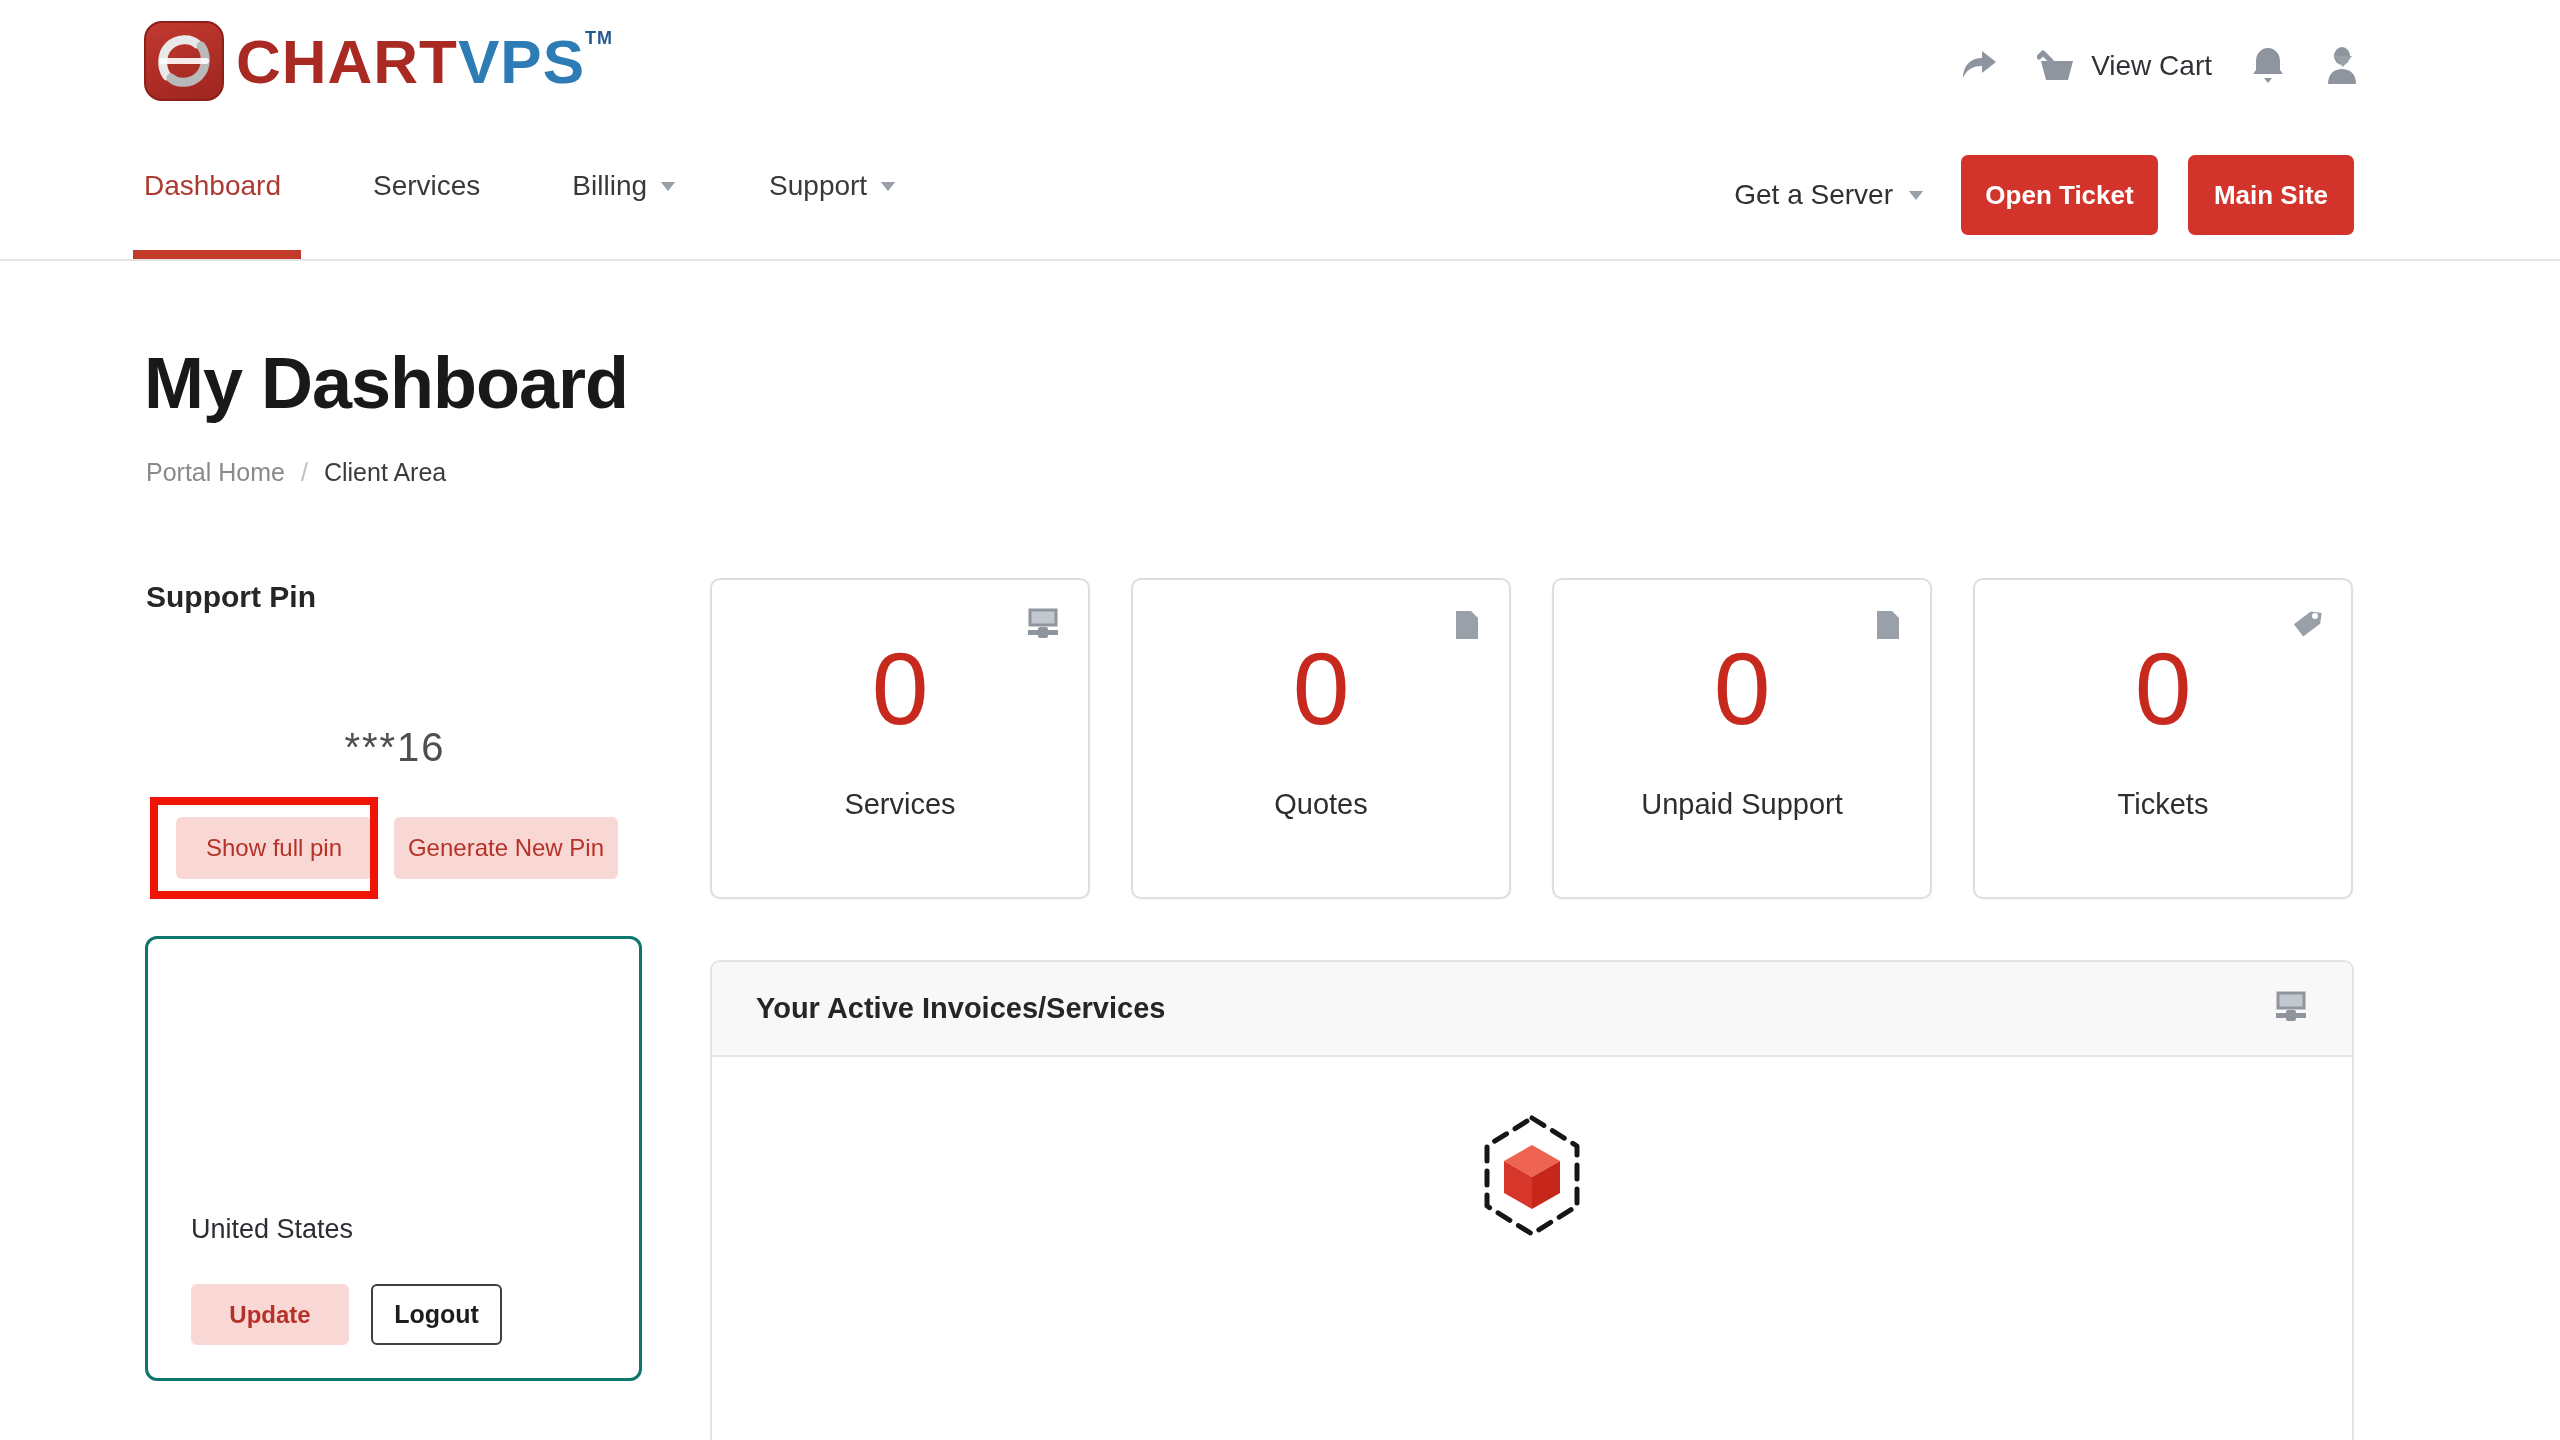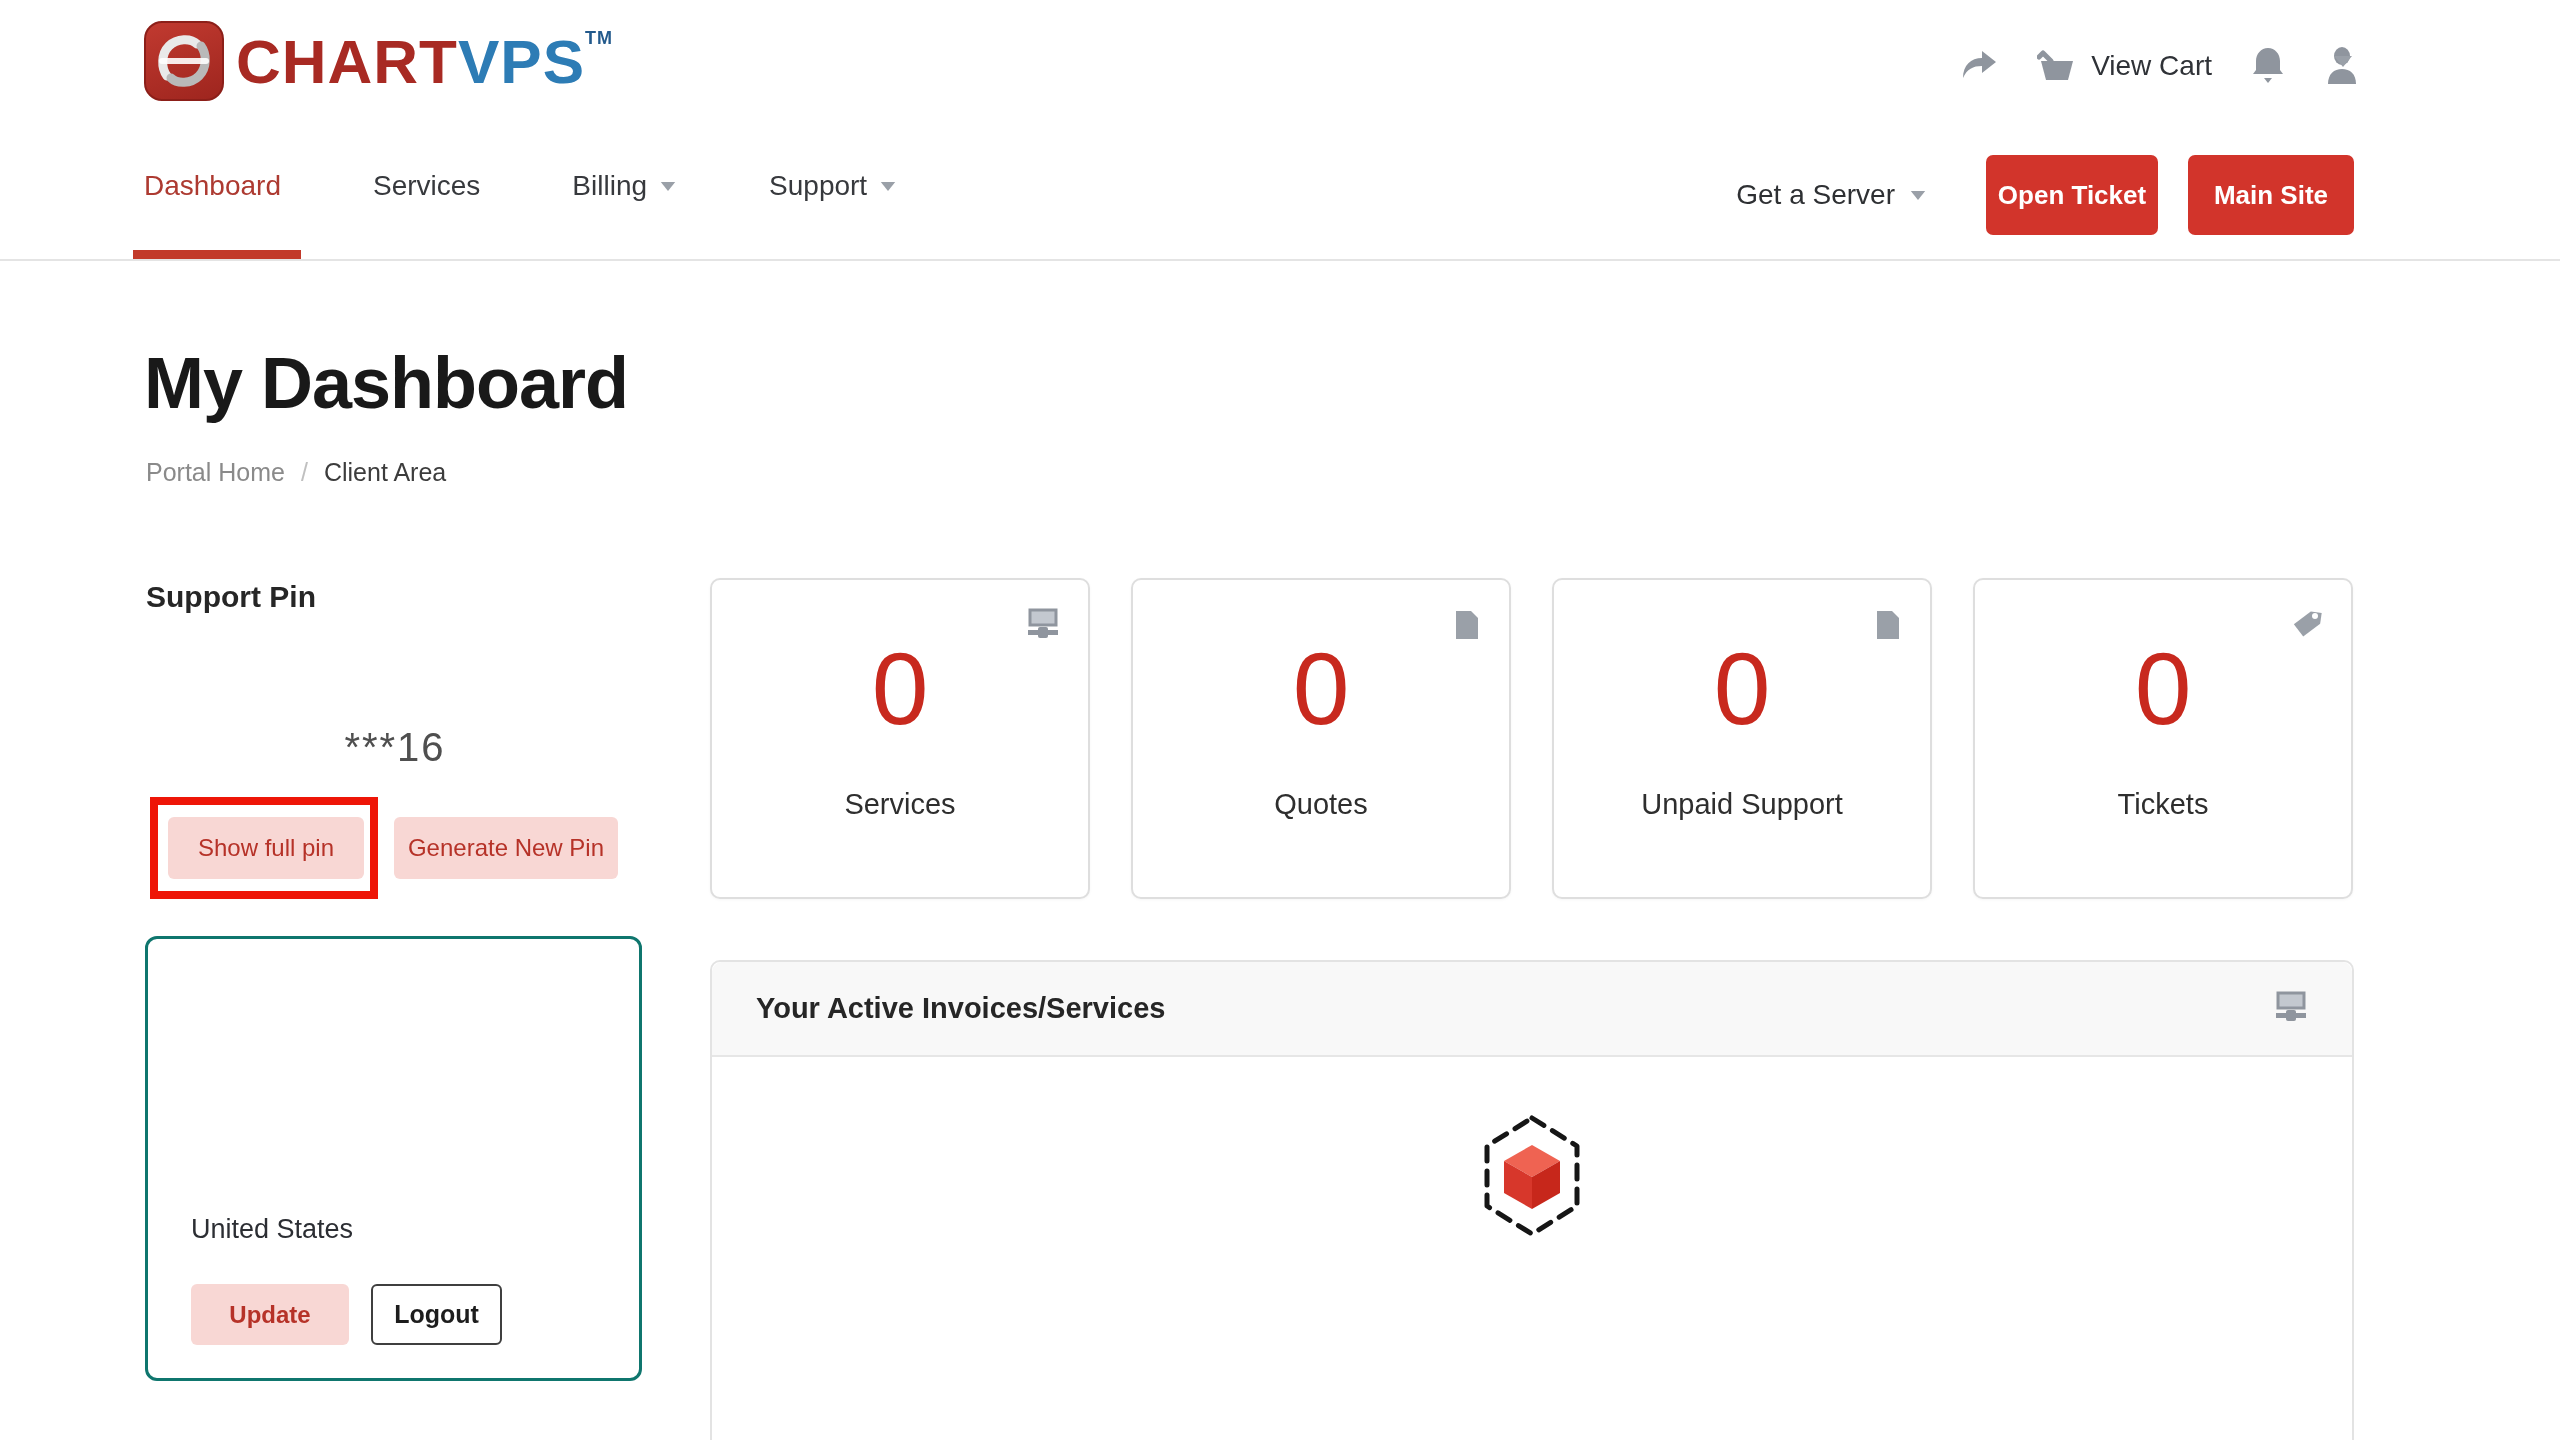--- a/index.html
+++ b/index.html
@@ -25,37 +25,37 @@
   .top-caret { position:absolute; right:208px; top:56px; cursor:pointer; }
 
   .mainnav { position:absolute; left:144px; top:170px; display:flex; gap:92px; align-items:center; }
   .nav-item { font-size:28px; color:#37393d; display:flex; align-items:center; gap:12px; cursor:pointer; }
   .nav-item.active { color:#ad3a31; }
   .nav-underline { position:absolute; left:133px; top:250px; width:168px; height:9px; background:#c23a2a; }
 
   .nav-right { position:absolute; right:206px; top:155px; display:flex; align-items:center; gap:36px; }
   .getserver { font-size:28px; color:#2e3033; display:flex; align-items:center; gap:14px; cursor:pointer;margin-left:44px; }
   .btn-red { background:#d2342b; color:#fff; font-weight:bold; font-size:26px; border:none; border-radius:7px; height:80px; display:flex; align-items:center; justify-content:center; cursor:pointer; }
-  .btn-open { width:172px;margin-left:23px; }
+  .btn-open { width:197px; }
   .btn-main { width:166px; margin-left:-6px; }
 
   
   .page-title { position:absolute; left:144px; top:342px; font-size:72px; font-weight:bold; color:#191919; letter-spacing:-1px; }
   .breadcrumb { position:absolute; left:146px; top:458px; font-size:25px; display:flex; gap:16px; align-items:center; }
   .bc-home { color:#8a8a8a; cursor:pointer; }
   .bc-sep { color:#c0c0c0; }
   .bc-cur { color:#3c3c3c; }
 
   
   .supportpin-h { position:absolute; left:146px; top:580px; font-size:30px; font-weight:bold; color:#262626; }
   .pin-masked { position:absolute; left:145px; top:725px; width:500px; text-align:center; font-size:40px; color:#4f4f4f; letter-spacing:2px; }
 
   .annotation-box { position:absolute; left:150px; top:797px; width:228px; height:102px; border:8px solid #ee1507; background:transparent; pointer-events:none; }
   .btn-pink { background:#f8d7d4; color:#b63228; font-size:24px; border:none; border-radius:6px; height:62px; display:flex; align-items:center; justify-content:center; cursor:pointer; }
-  .btn-showpin { position:absolute; left:168px; top:817px; width:196px; }
+  .btn-showpin { position:absolute; left:176px; top:817px; width:196px; }
   .btn-genpin  { position:absolute; left:394px; top:817px; width:224px; }
 
   .profile-card { position:absolute; left:145px; top:936px; width:497px; height:445px; background:#fff; border:3px solid #0f766e; border-radius:12px; }
   .pc-country { position:absolute; left:43px; top:275px; font-size:27px; color:#2c2e33; }
   .pc-btnrow { position:absolute; left:43px; top:345px; display:flex; gap:22px; }
   .btn-update { width:158px; height:61px; font-weight:bold; }
   .btn-logout { width:131px; height:61px; background:#fff; border:2px solid #3f3f3f; border-radius:6px; color:#1d1d1d; font-weight:bold; font-size:25px; display:flex; align-items:center; justify-content:center; cursor:pointer; }
 
   
   .stat-card { position:absolute; top:578px; width:380px; height:321px; background:#fff; border:2px solid #dedede; border-radius:10px; box-shadow:0 1px 3px rgba(0,0,0,0.04); cursor:pointer; }

